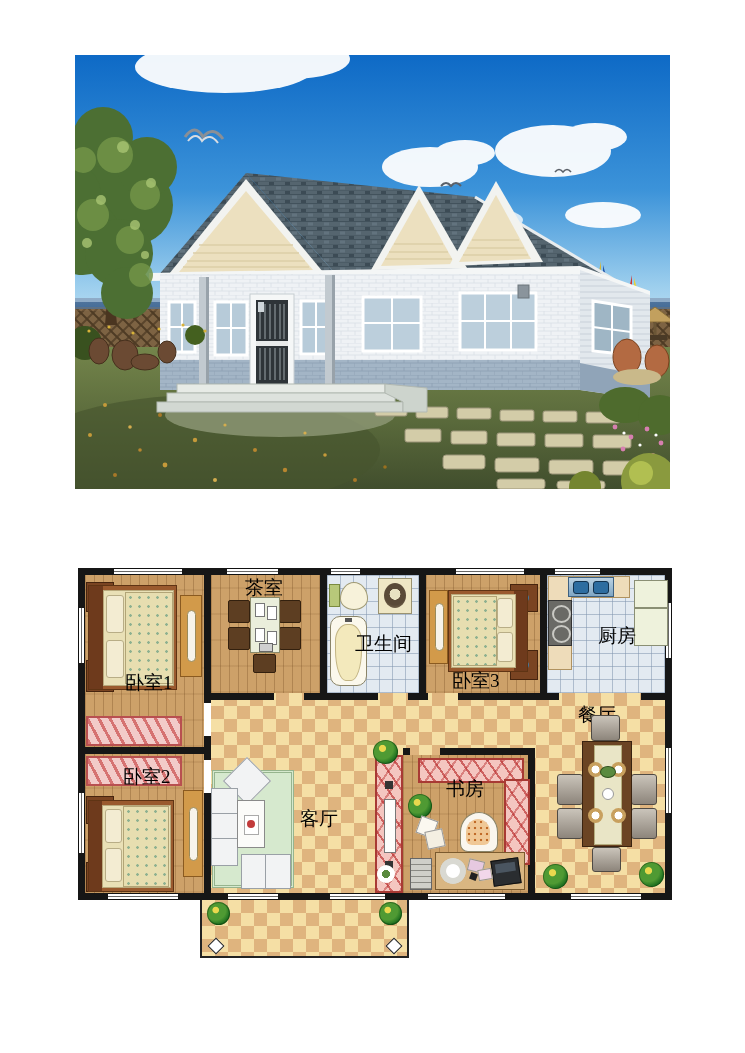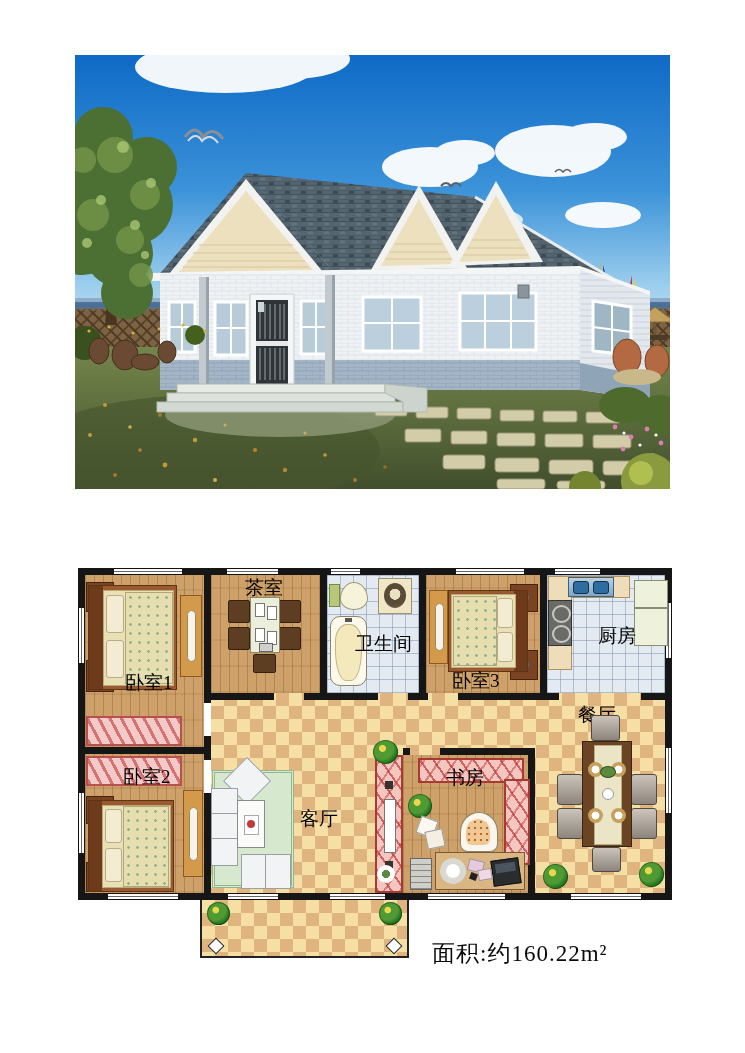--- a/index.html
+++ b/index.html
@@ -521,21 +521,21 @@
       <div class="abs" style="left:7px;top:42px;width:10px;height:52px;background:#fdfdfb;border:1px solid #777"></div>
       <div class="abs" style="left:8px;top:24px;width:8px;height:8px;background:#333"></div>
       <div class="abs" style="left:8px;top:104px;width:8px;height:8px;background:#333"></div>
     </div>
     <div class="abs" style="left:299px;top:297px;width:18px;height:18px;border-radius:50%;background:radial-gradient(circle,#5a8a3e 0 30%,#fff 32% 70%,#9ab88a 72%)"></div>
     <div class="plant" style="left:295px;top:172px;width:25px;height:24px"></div>
     <div class="plant" style="left:330px;top:226px;width:24px;height:24px"></div>
 
     <div class="shelfp" style="left:340px;top:190px;width:102px;height:21px"></div>
     <div class="shelfp" style="left:426px;top:211px;width:22px;height:82px"></div>
-    <div class="rlabel" style="left:368px;top:197px">书房</div>
+    <div class="rlabel" style="left:368px;top:208px">书房</div>
     <div class="abs" style="left:382px;top:244px;width:36px;height:38px;background:#faf6ee;border:1px solid #8a8468;border-radius:50% 50% 8px 8px">
       <div class="abs" style="left:5px;top:6px;width:24px;height:26px;border-radius:50% 50% 6px 6px;background-color:#f0c896;background-image:radial-gradient(circle,#c06a28 1.2px,rgba(0,0,0,0) 1.6px);background-size:6px 6px"></div>
     </div>
     <div class="abs" style="left:340px;top:250px;width:16px;height:16px;background:#fbf8f0;border:1px solid #999;transform:rotate(20deg)"></div>
     <div class="abs" style="left:348px;top:262px;width:16px;height:16px;background:#f4efe2;border:1px solid #999;transform:rotate(-12deg)"></div>
     <div class="abs" style="left:332px;top:290px;width:20px;height:30px;background:#cfcfc9;border:1px solid #666;
          background-image:repeating-linear-gradient(0deg,#8a8a84 0 1px,rgba(0,0,0,0) 1px 6px)"></div>
     <div class="abs" style="left:357px;top:284px;width:88px;height:36px;background:#d9b682;border:1px solid #7a5a2e">
       <div class="abs" style="left:56px;top:6px;width:26px;height:24px;background:#2a2d30;border:1px solid #111;transform:rotate(-8deg)">
         <div class="abs" style="left:3px;top:3px;width:20px;height:9px;background:#4a5560"></div>
@@ -566,14 +566,13 @@
     <div class="plant" style="left:561px;top:294px;width:25px;height:25px"></div>
   </div>
 
   <div class="abs checker" style="left:200px;top:900px;width:209px;height:58px;border:2px solid #222;border-top:none;box-sizing:border-box">
     <div class="plant" style="left:5px;top:2px;width:23px;height:23px"></div>
     <div class="plant" style="left:177px;top:2px;width:23px;height:23px"></div>
     <div class="abs" style="left:8px;top:40px;width:10px;height:10px;background:#fff;border:1.5px solid #222;transform:rotate(45deg)"></div>
     <div class="abs" style="left:186px;top:40px;width:10px;height:10px;background:#fff;border:1.5px solid #222;transform:rotate(45deg)"></div>
   </div>
 
-  <div class="caption" style="left:432px;top:938px">面积:约160.22m²</div>
 </div>
 
 </body></html>

